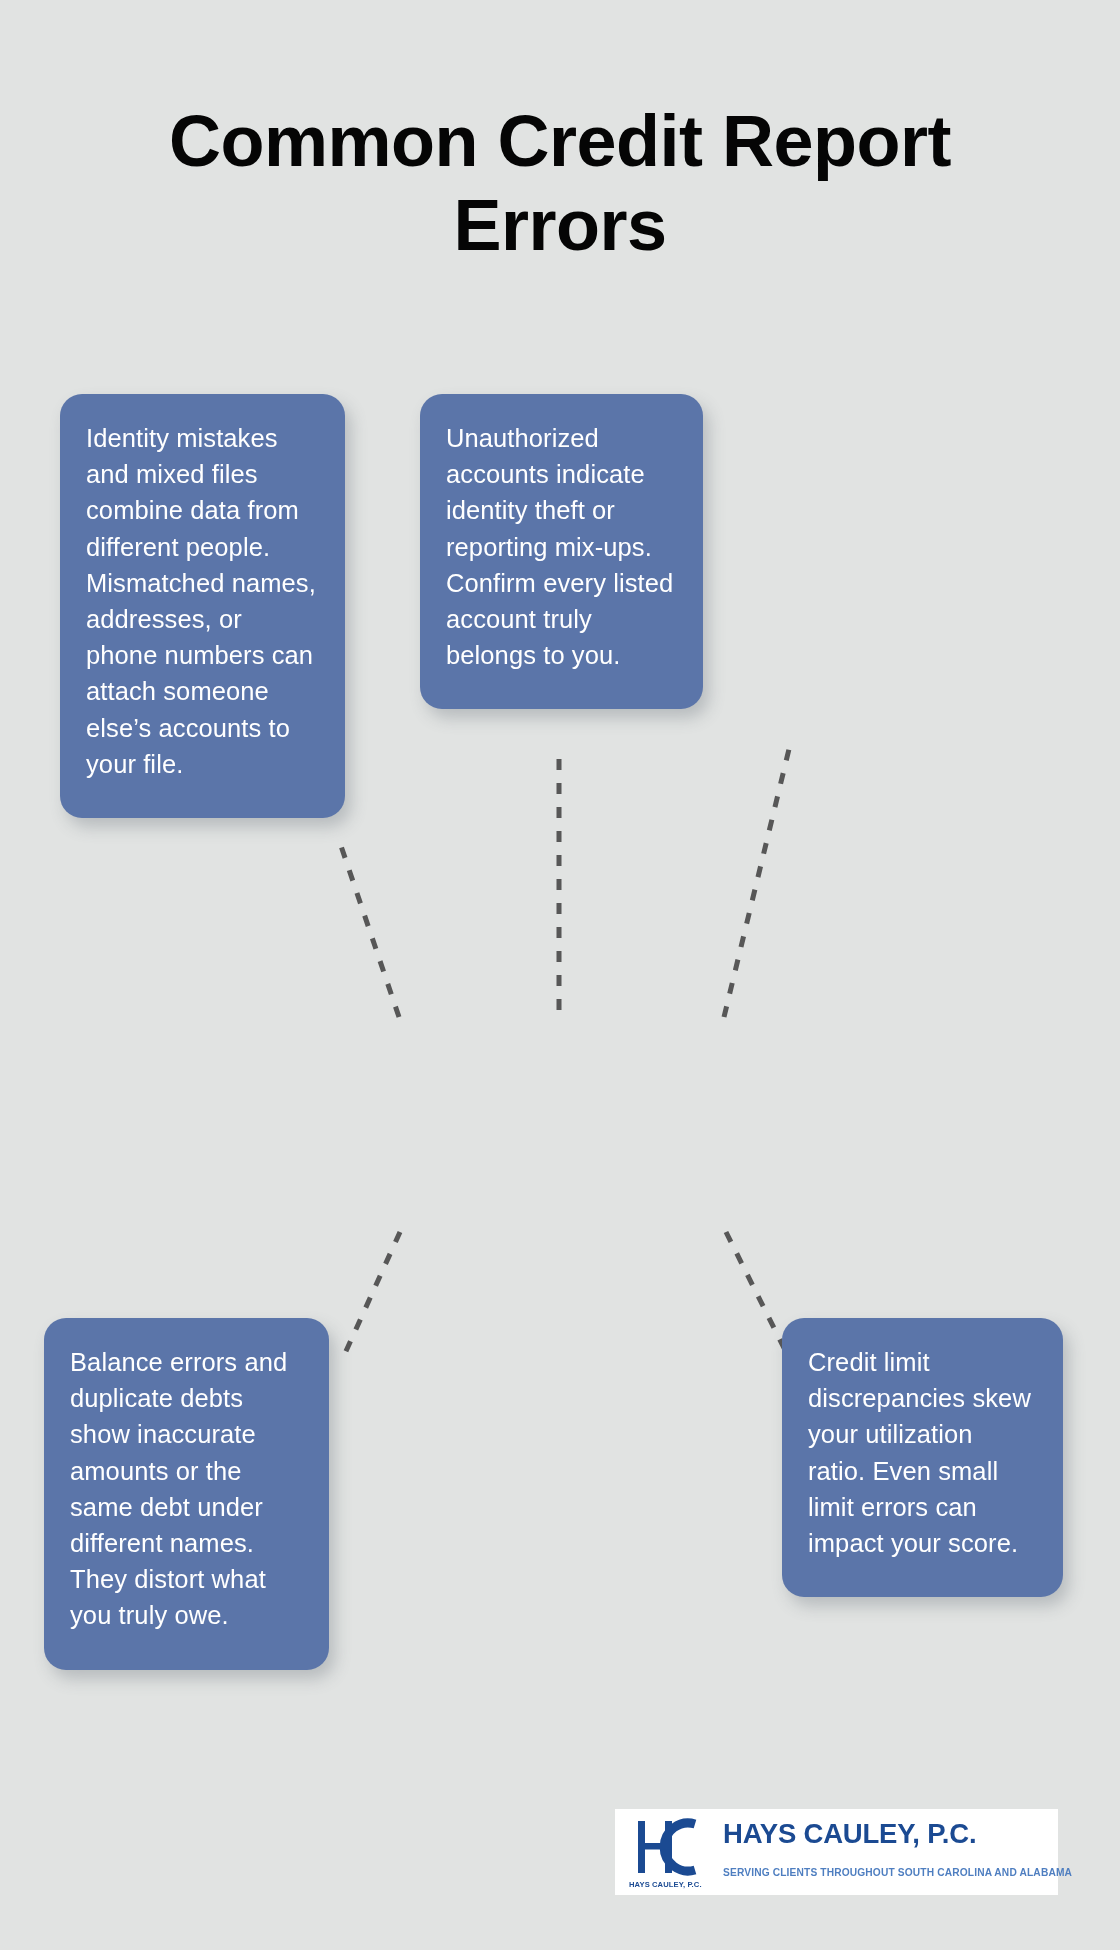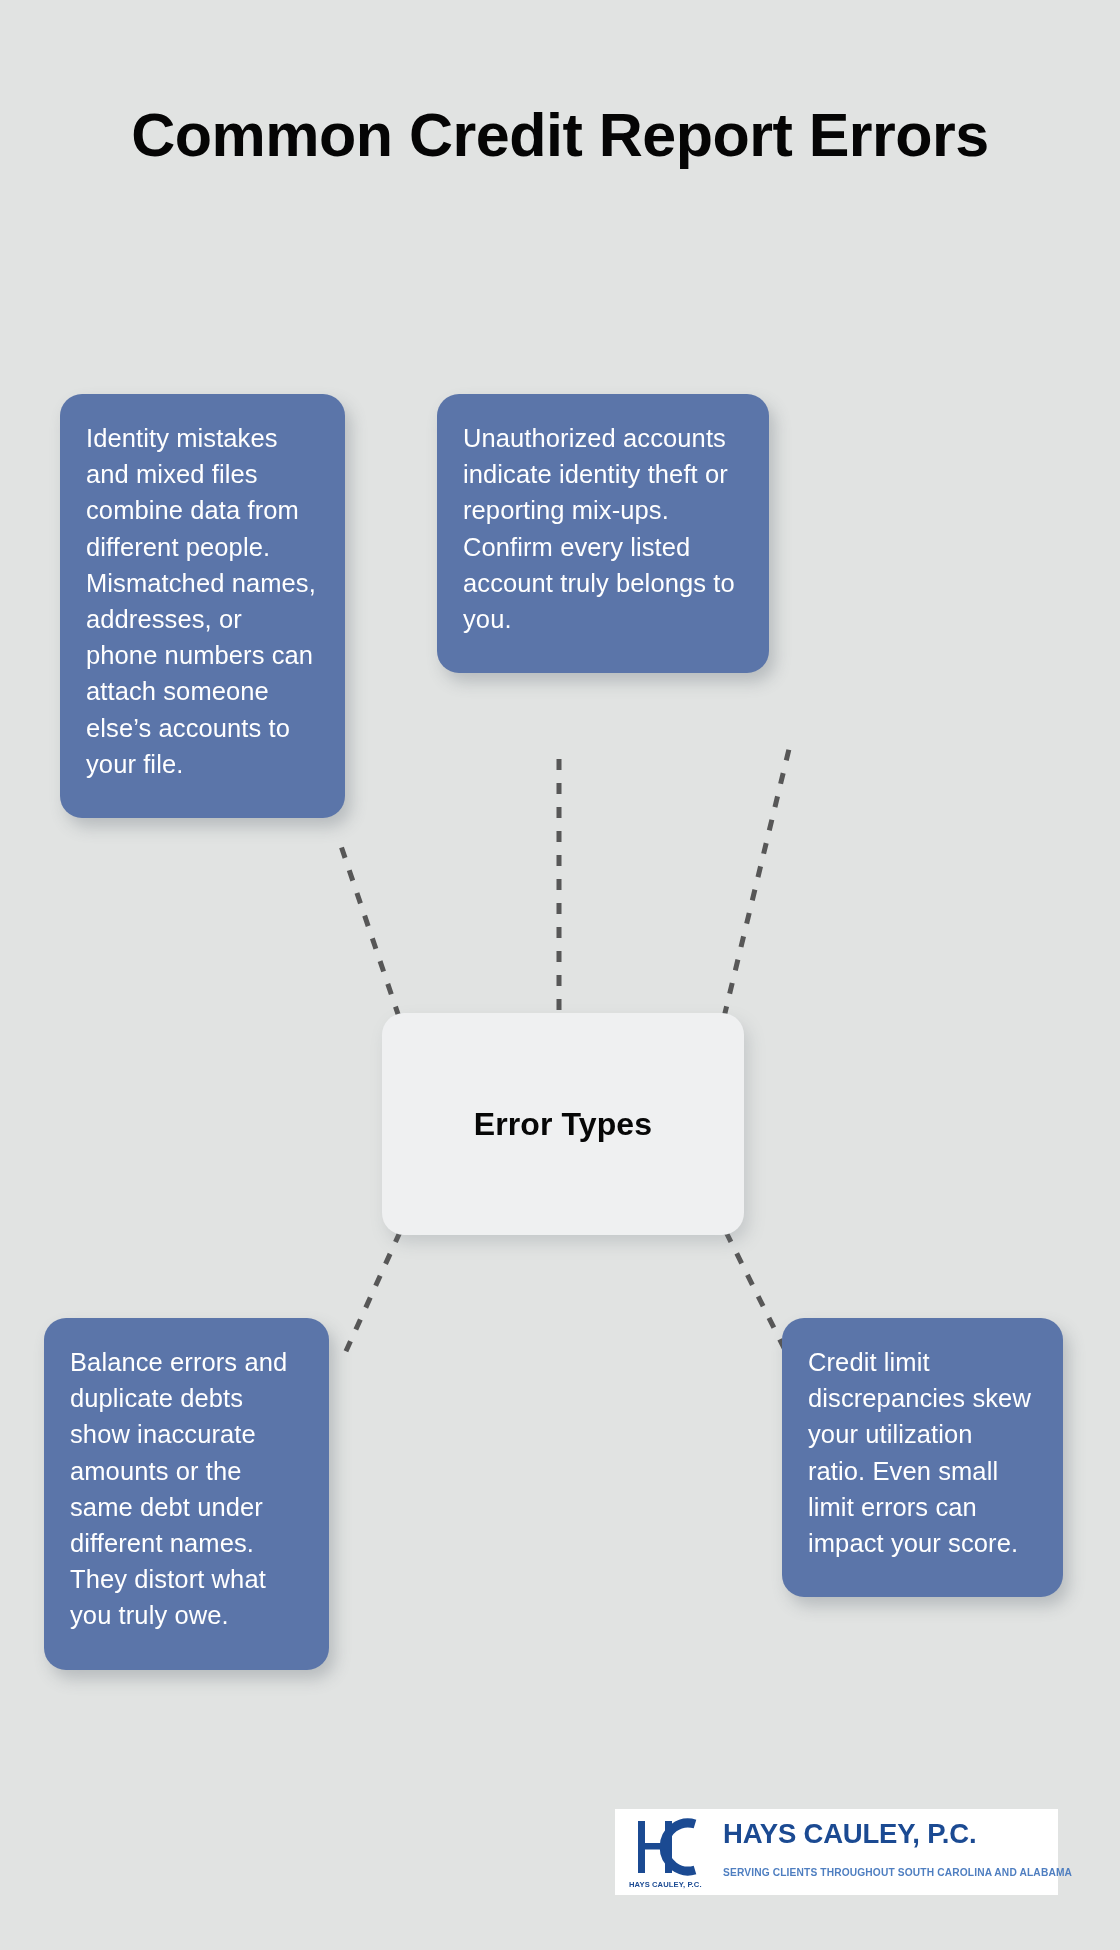--- a/index.html
+++ b/index.html
@@ -26,21 +26,21 @@
   .title-block {
     position: absolute;
     top: 100px;
     left: 0;
     width: 1120px;
     text-align: center;
     padding: 0 70px;
   }
   .title-block .title-line {
     display: block;
-    font-size: 61px;
+    font-size: 72px;
     line-height: 1.16;
     font-weight: bold;
     color: #050505;
     letter-spacing: -0.5px;
   }
 
   
   #connectors {
     position: absolute;
     inset: 0;
@@ -58,21 +58,21 @@
     padding: 26px 26px 36px 26px;
     box-shadow: 6px 9px 16px rgba(90, 98, 110, 0.30);
     font-size: 25.5px;
     line-height: 1.42;
     font-weight: 400;
     letter-spacing: 0.1px;
   }
 
   
   #card-identity      { left: 60px;  top: 394px;  width: 285px;  }
-  #card-unauthorized  { left: 437px; top: 394px;  width: 332px;  }
+  #card-unauthorized  { left: 420px; top: 394px;  width: 283px;  }
   #card-payment       { left: 782px; top: 394px;  width: 281px;  }
   #card-balance       { left: 44px;  top: 1318px; width: 285px;  }
   #card-creditlimit   { left: 782px; top: 1318px; width: 281px;  }
 
   
   #center-hub {
     position: absolute;
     left: 382px;
     top: 1013px;
     width: 362px;
@@ -179,23 +179,20 @@
 
 
   <div class="node-card" id="card-balance">
     <span>Balance errors and duplicate debts show inaccurate amounts or the same debt under different names. They distort what you truly owe.</span>
   </div>
 
   <div class="node-card" id="card-creditlimit">
     <span>Credit limit discrepancies skew your utilization ratio. Even small limit errors can impact your score.</span>
   </div>
 
-  <div id="center-hub">
-    <span class="hub-label">Error Types</span>
-  </div>
 
   <div id="logo-block">
 
     <div id="logo-mark">
       <svg width="84" height="66" viewBox="0 0 84 66" xmlns="http://www.w3.org/2000/svg" aria-hidden="true">
 
         <path d="M66 9 A24 24 0 1 0 66 55" fill="none" stroke="#1b4a92" stroke-width="9" stroke-linecap="butt"></path>
 
         <rect x="9" y="6" width="7" height="52" fill="#1b4a92"></rect>
 

